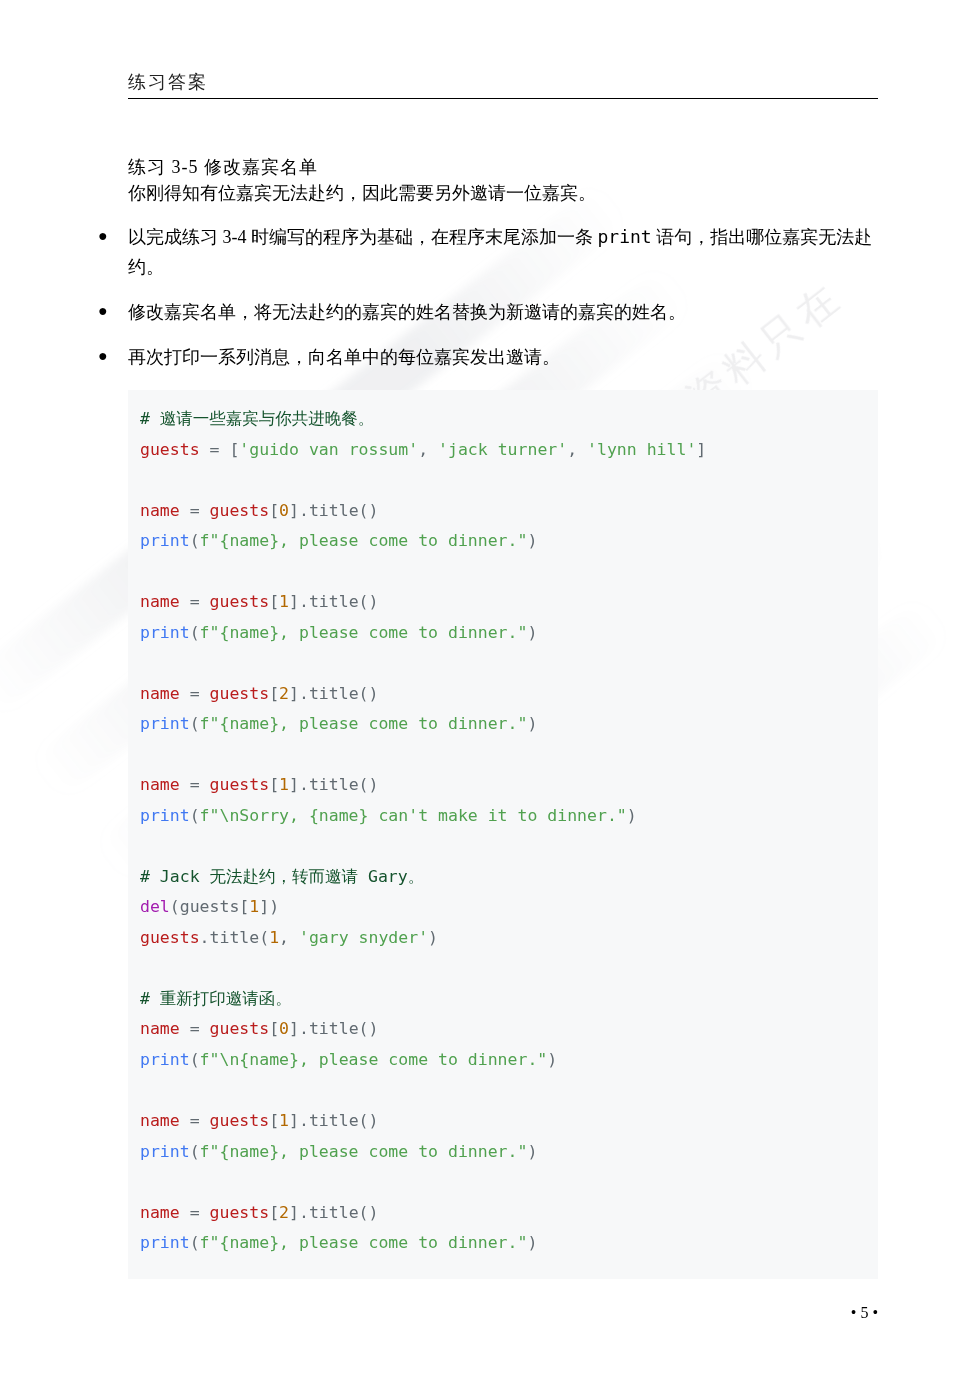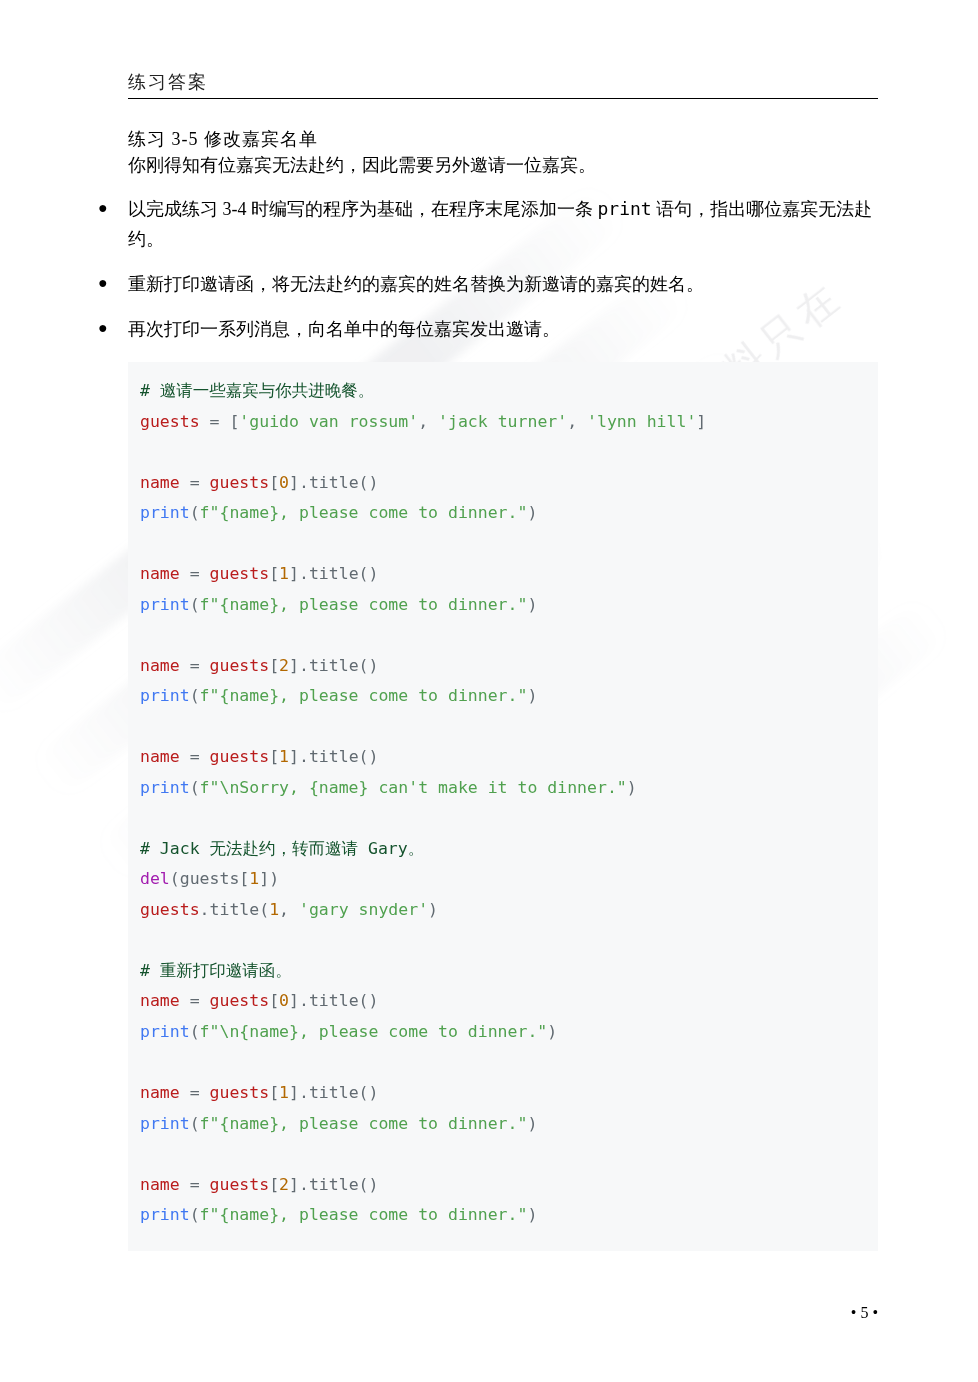--- a/index.html
+++ b/index.html
@@ -19,21 +19,21 @@
     z-index: 2;
   }
   .header-title {
     font-size: 18px;
     letter-spacing: 2px;
     color: #222;
     padding-bottom: 4px;
     border-bottom: 1.5px solid #000;
   }
   .section-title {
-    margin-top: 28px;
+    margin-top: 56px;
     font-size: 18px;
     letter-spacing: 1px;
   }
   .section-title .num { font-family: "Times New Roman", serif; }
   .intro {
     font-size: 18px;
     line-height: 1.6;
     text-indent: 0;
   }
   ul.bullets {
@@ -133,21 +133,21 @@
     <span>练习 </span><span class="num">3-5</span><span>   </span><span>修改嘉宾名单</span>
   </div>
 
   <div class="intro">你刚得知有位嘉宾无法赴约，因此需要另外邀请一位嘉宾。</div>
 
   <ul class="bullets">
     <li>
       <span>以完成练习 3-4 时编写的程序为基础，在程序末尾添加一条 </span><span class="code-mono">print</span><span> 语句，指出哪位嘉宾无法赴约。</span>
     </li>
     <li>
-      <span>重新打印邀请函，将无法赴约的嘉宾的姓名替换为新邀请的嘉宾的姓名。</span>
+      <span>修改嘉宾名单，将无法赴约的嘉宾的姓名替换为新邀请的嘉宾的姓名。</span>
     </li>
     <li>
       <span>再次打印一系列消息，向名单中的每位嘉宾发出邀请。</span>
     </li>
   </ul>
 
   <div class="code-block"><span class="tok-comment"># 邀请一些嘉宾与你共进晚餐。</span>
 <span class="tok-name">guests</span><span class="tok-op"> = [</span><span class="tok-str">'guido van rossum'</span><span class="tok-op">, </span><span class="tok-str">'jack turner'</span><span class="tok-op">, </span><span class="tok-str">'lynn hill'</span><span class="tok-op">]</span>
 
 <span class="tok-name">name</span><span class="tok-op"> = </span><span class="tok-name">guests</span><span class="tok-op">[</span><span class="tok-num">0</span><span class="tok-op">].title()</span>

